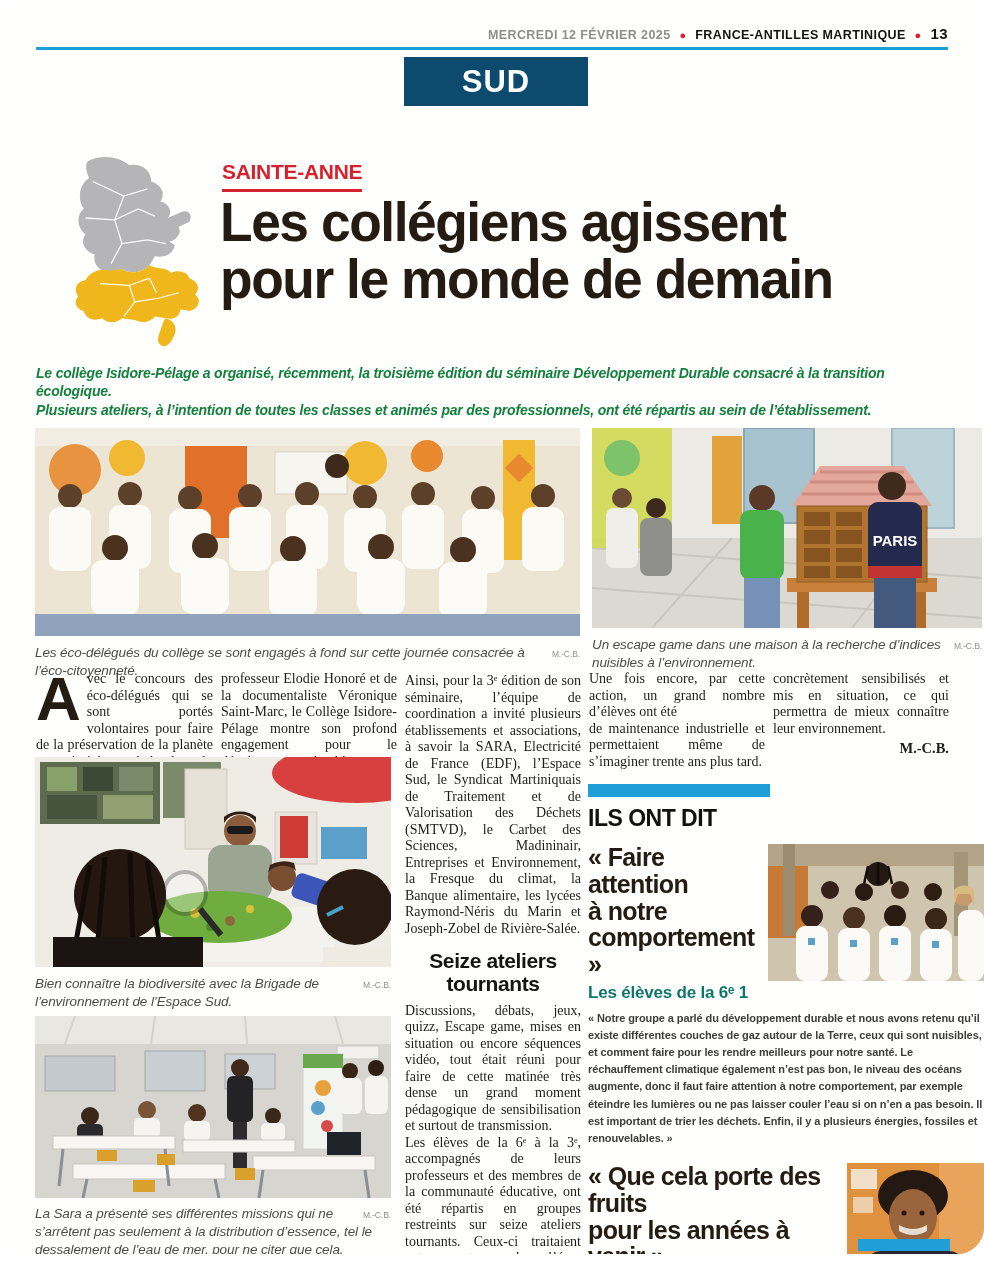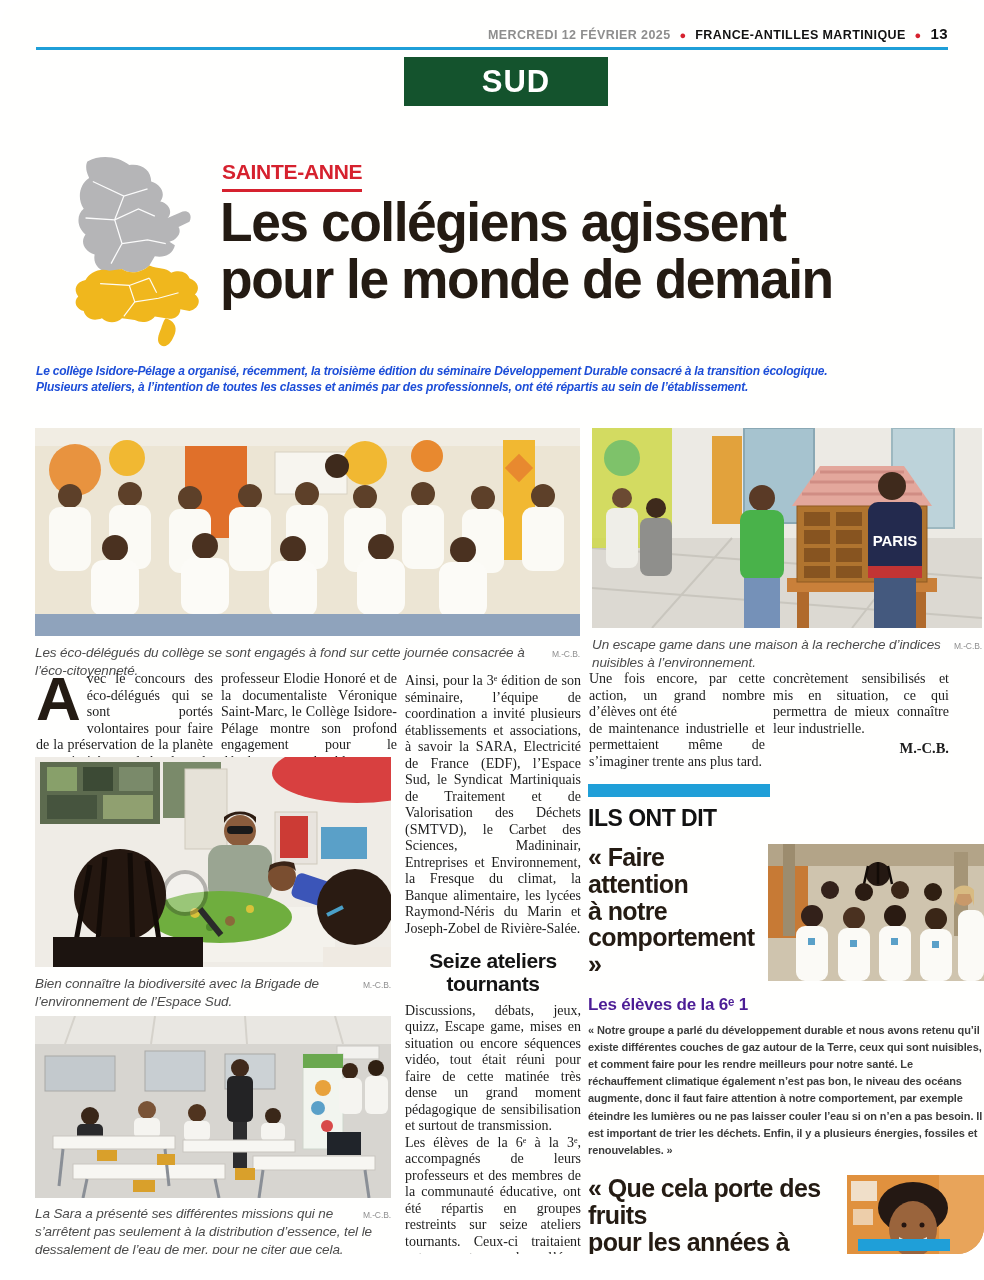--- a/index.html
+++ b/index.html
@@ -8,33 +8,33 @@
   .abs{position:absolute;}
 
   
   .meta{top:25px;right:36px;font-family:"Liberation Sans",sans-serif;font-size:12.5px;
         letter-spacing:.4px;white-space:nowrap;}
   .meta .date{color:#8e8e8e;font-weight:700;}
   .meta .dot{color:#d6212e;font-size:11px;margin:0 5px;}
   .meta .brand{color:#121212;font-weight:800;}
   .meta .pageno{color:#121212;font-weight:800;font-size:15px;}
   .rule{left:36px;top:47px;width:912px;height:3px;background:#1f9fd8;}
-  .sud{left:404px;top:57px;width:184px;height:49px;background:#14532d;color:#fff;
+  .sud{left:404px;top:57px;width:184px;height:49px;background:#0c4a6e;color:#fff;
        font-family:"Liberation Sans",sans-serif;font-weight:900;font-size:31px;
-       text-align:center;line-height:49px;letter-spacing:1px;padding-left:20px;}
+       text-align:center;line-height:49px;letter-spacing:1px;}
 
   
   .kicker{left:222px;top:160px;font-family:"Liberation Sans",sans-serif;font-weight:900;
           font-size:21px;color:#d6212e;border-bottom:3px solid #d6212e;padding-bottom:5px;
           letter-spacing:-.3px;}
   .headline{left:220px;top:194px;width:740px;font-family:"Liberation Sans",sans-serif;
             font-weight:900;font-size:55px;line-height:1.03;color:#241b13;letter-spacing:-1.5px;
             transform:scaleX(.97);transform-origin:left top;}
   .lede{left:36px;top:364px;width:916px;font-family:"Liberation Sans",sans-serif;
-        font-style:italic;font-weight:700;font-size:12px;line-height:1.32;color:#1d4ed8;
+        font-style:italic;font-weight:700;font-size:14px;line-height:1.32;color:#15803d;
         letter-spacing:-.2px;}
 
   
   .photo{display:block;background:#eee;}
   .cap{font-family:"Liberation Sans",sans-serif;font-style:italic;font-size:13.5px;
        line-height:1.35;color:#4c4c4c;letter-spacing:-.1px;}
   .credit{float:right;font-style:normal;font-size:8.5px;color:#8f8f8f;margin-top:5px;margin-left:8px;}
 
   
   .col{font-size:14px;line-height:1.18;text-align:justify;color:#1c1c1c;}
@@ -45,21 +45,21 @@
            line-height:1.08;text-align:center;color:#141414;margin:13px 0 7px;letter-spacing:-.4px;}
   .byline{font-weight:700;text-align:right;margin-top:3px;font-size:14.5px;}
 
   
   .iod{left:588px;top:784px;width:396px;height:496px;}
   .iod-bar{width:182px;height:13px;background:#1f9fd8;}
   .iod-title{font-family:"Liberation Sans",sans-serif;font-weight:900;font-size:23px;
              color:#111;margin:8px 0 0;letter-spacing:-.5px;}
   .quote{margin-top:12px;font-family:"Liberation Sans",sans-serif;}
   .quote h3{margin:0;font-weight:900;font-size:25px;line-height:1.07;color:#241b13;letter-spacing:-.6px;}
-  .q-attr{margin:17px 0 7px;font-weight:800;font-size:17px;color:#4c1d95;letter-spacing:-.2px;}
+  .q-attr{margin:5px 0 7px;font-weight:800;font-size:17px;color:#0f766e;letter-spacing:-.2px;}
   .q-body{margin:0;font-weight:700;font-size:11px;line-height:1.56;color:#3d3d3d;letter-spacing:-.1px;}
   .fl-photo{float:right;margin:0 0 8px 10px;}
   .end-bar{left:270px;top:455px;width:92px;height:12px;background:#1f9fd8;}
 </style>
 </head>
 <body>
 
 <div class="page">
 
   <div class="abs meta">
@@ -304,21 +304,21 @@
     <p>Discussions, débats, jeux, quizz, Escape game, mises en situation ou encore séquences vidéo, tout était réuni pour faire de cette matinée très dense un grand moment pédagogique de sensibilisation et surtout de transmission.</p>
     <p>Les élèves de la 6ᵉ à la 3ᵉ, accompagnés de leurs professeurs et des membres de la communauté éducative, ont été répartis en groupes restreints sur seize ateliers tournants. Ceux-ci traitaient entre autres de l’éco-citoyenneté, bien sûr, mais aussi du changement climatique, du dessalement de l’eau de mer, de protection des espaces naturels, de la découverte des métiers autour de l’environnement et la biodiversité, du photovoltaïque,</p>
   </div>
 
   <div class="abs col" style="left:589px;top:671px;width:176px;">
     <p>Une fois encore, par cette action, un grand nombre d’élèves ont été</p>
     <p>de maintenance industrielle et permettaient même de s’imaginer trente ans plus tard.</p>
   </div>
 
   <div class="abs col" style="left:773px;top:671px;width:176px;">
-    <p>concrètement sensibilisés et mis en situation, ce qui permettra de mieux connaître leur industrielle.</p>
+    <p>concrètement sensibilisés et mis en situation, ce qui permettra de mieux connaître leur environnement.</p>
     <div class="byline">M.-C.B.</div>
   </div>
 
   <div class="abs iod">
     <div class="iod-bar"></div>
     <h2 class="iod-title">ILS ONT DIT</h2>
 
     <div class="quote">
       <svg class="fl-photo photo" width="216" height="137" viewBox="0 0 216 137">
         <rect width="216" height="137" fill="#cfc4ae"></rect>

